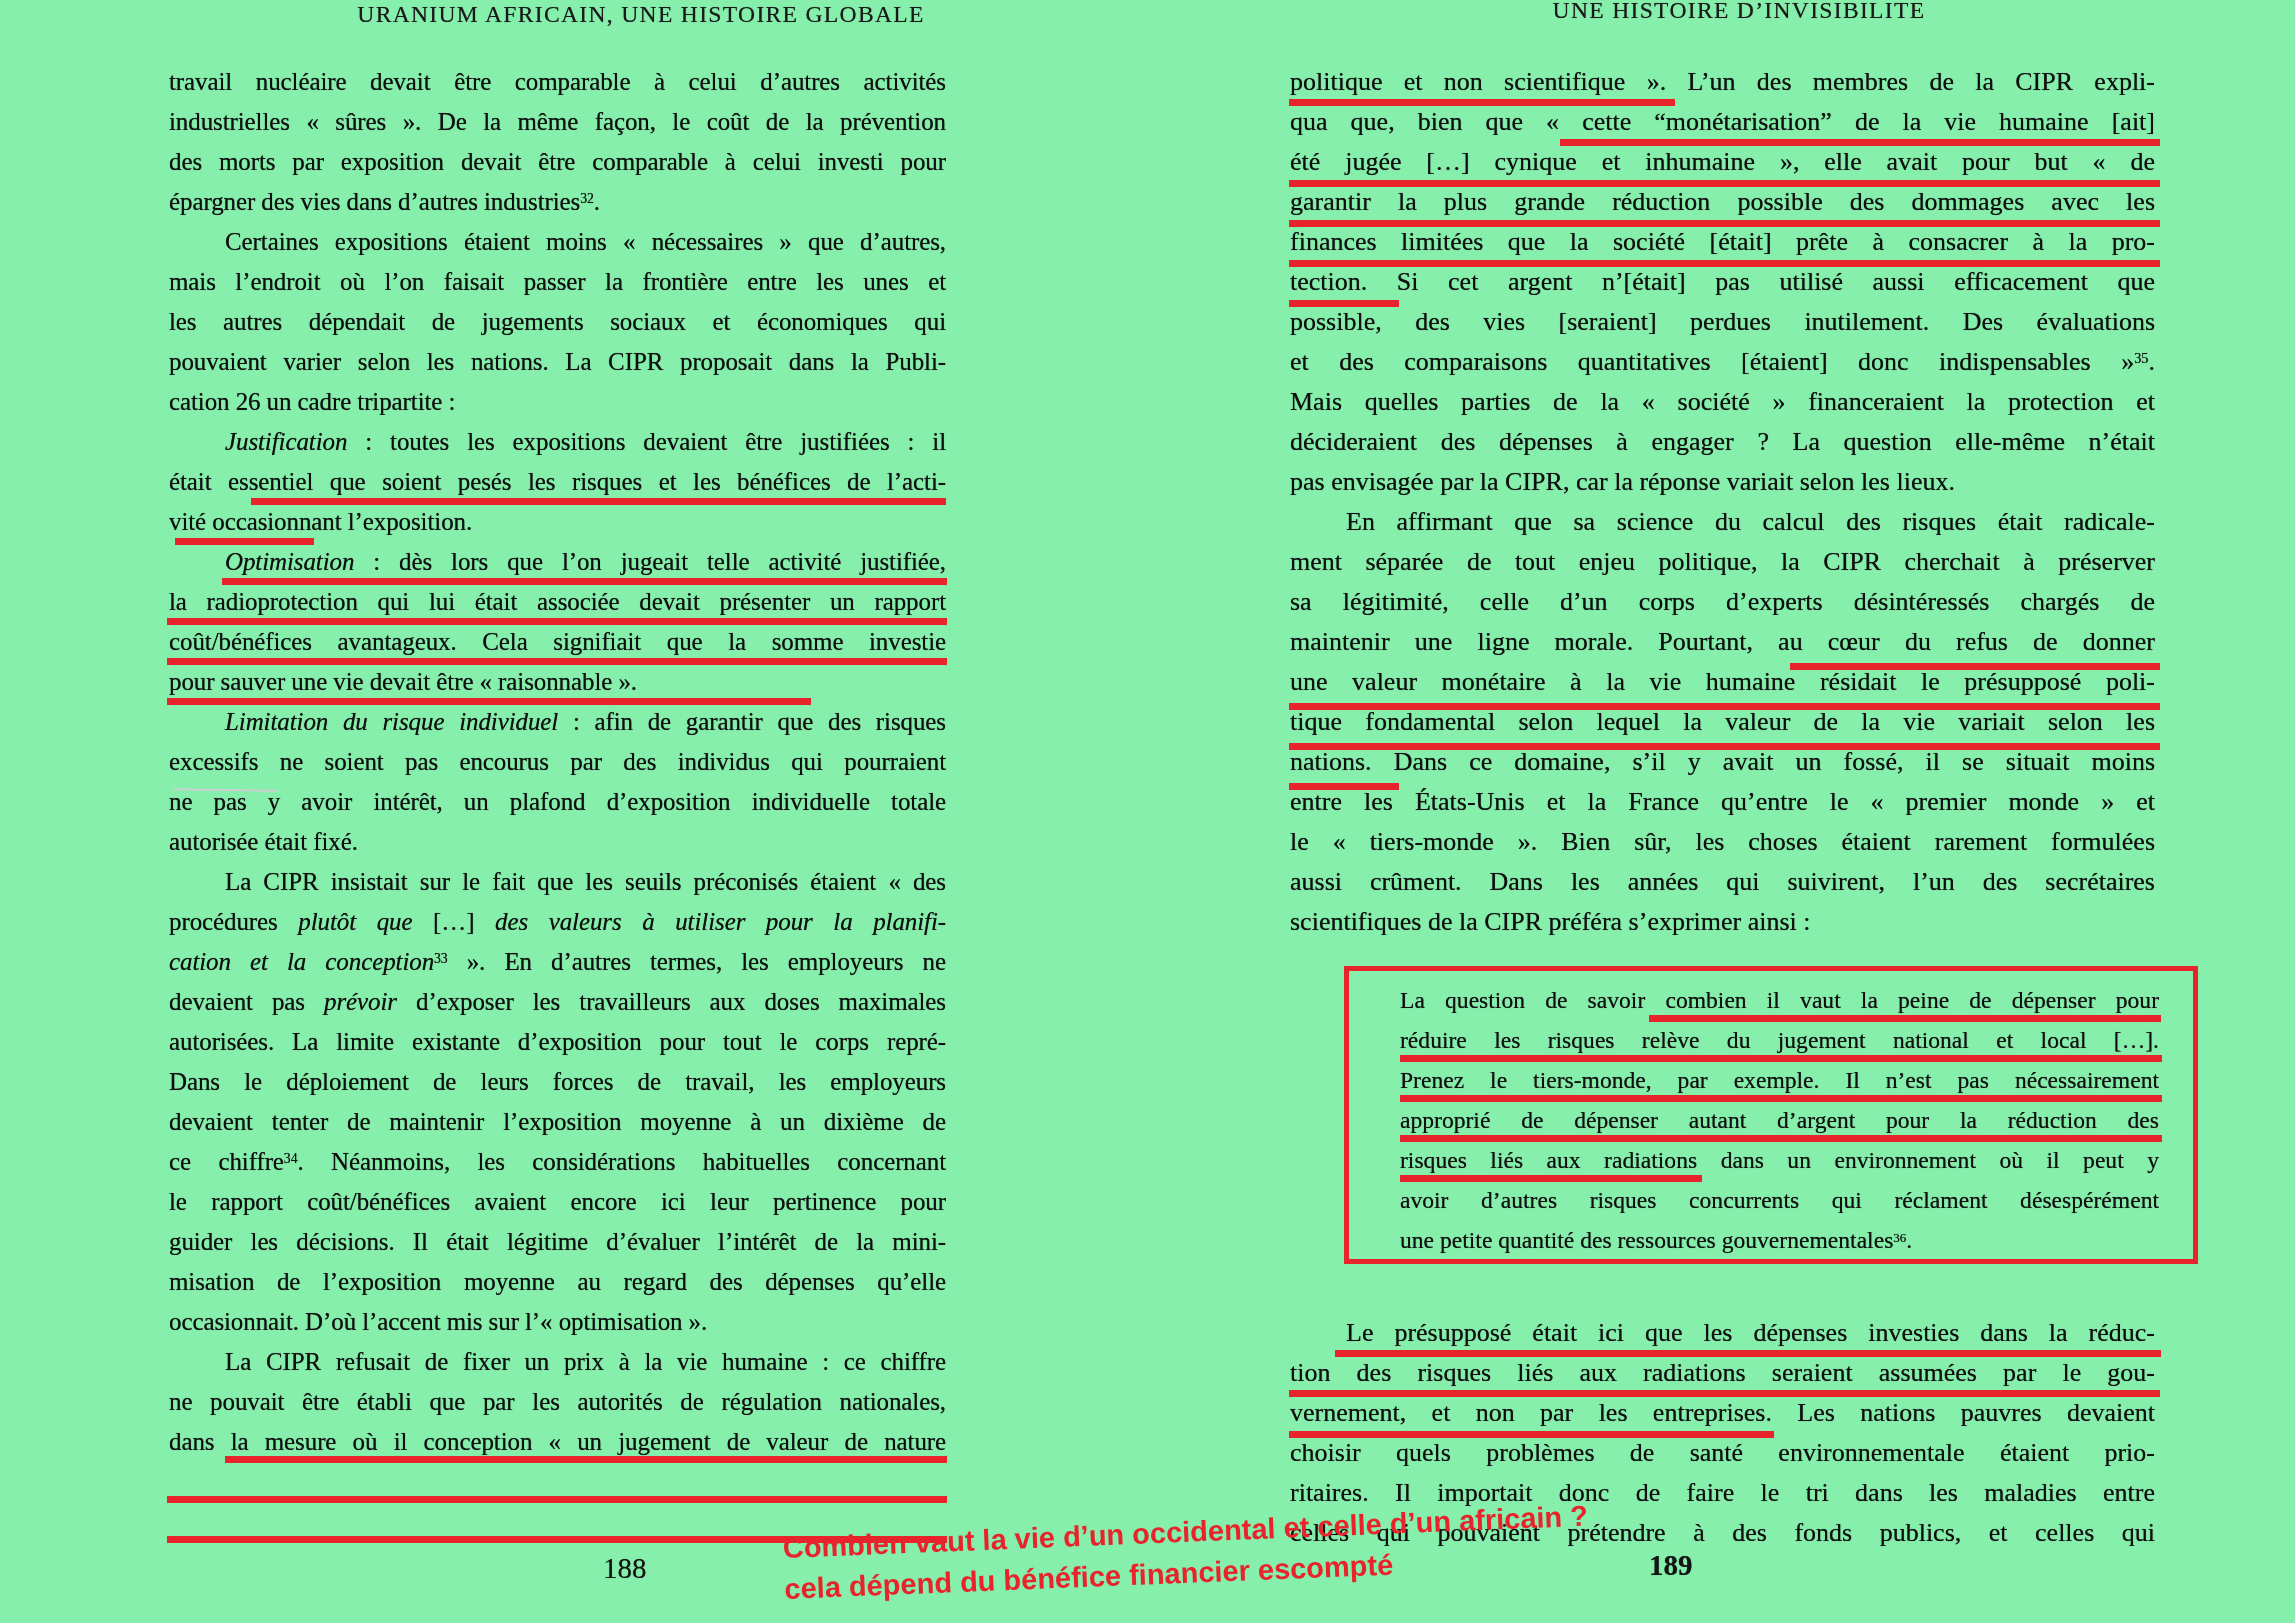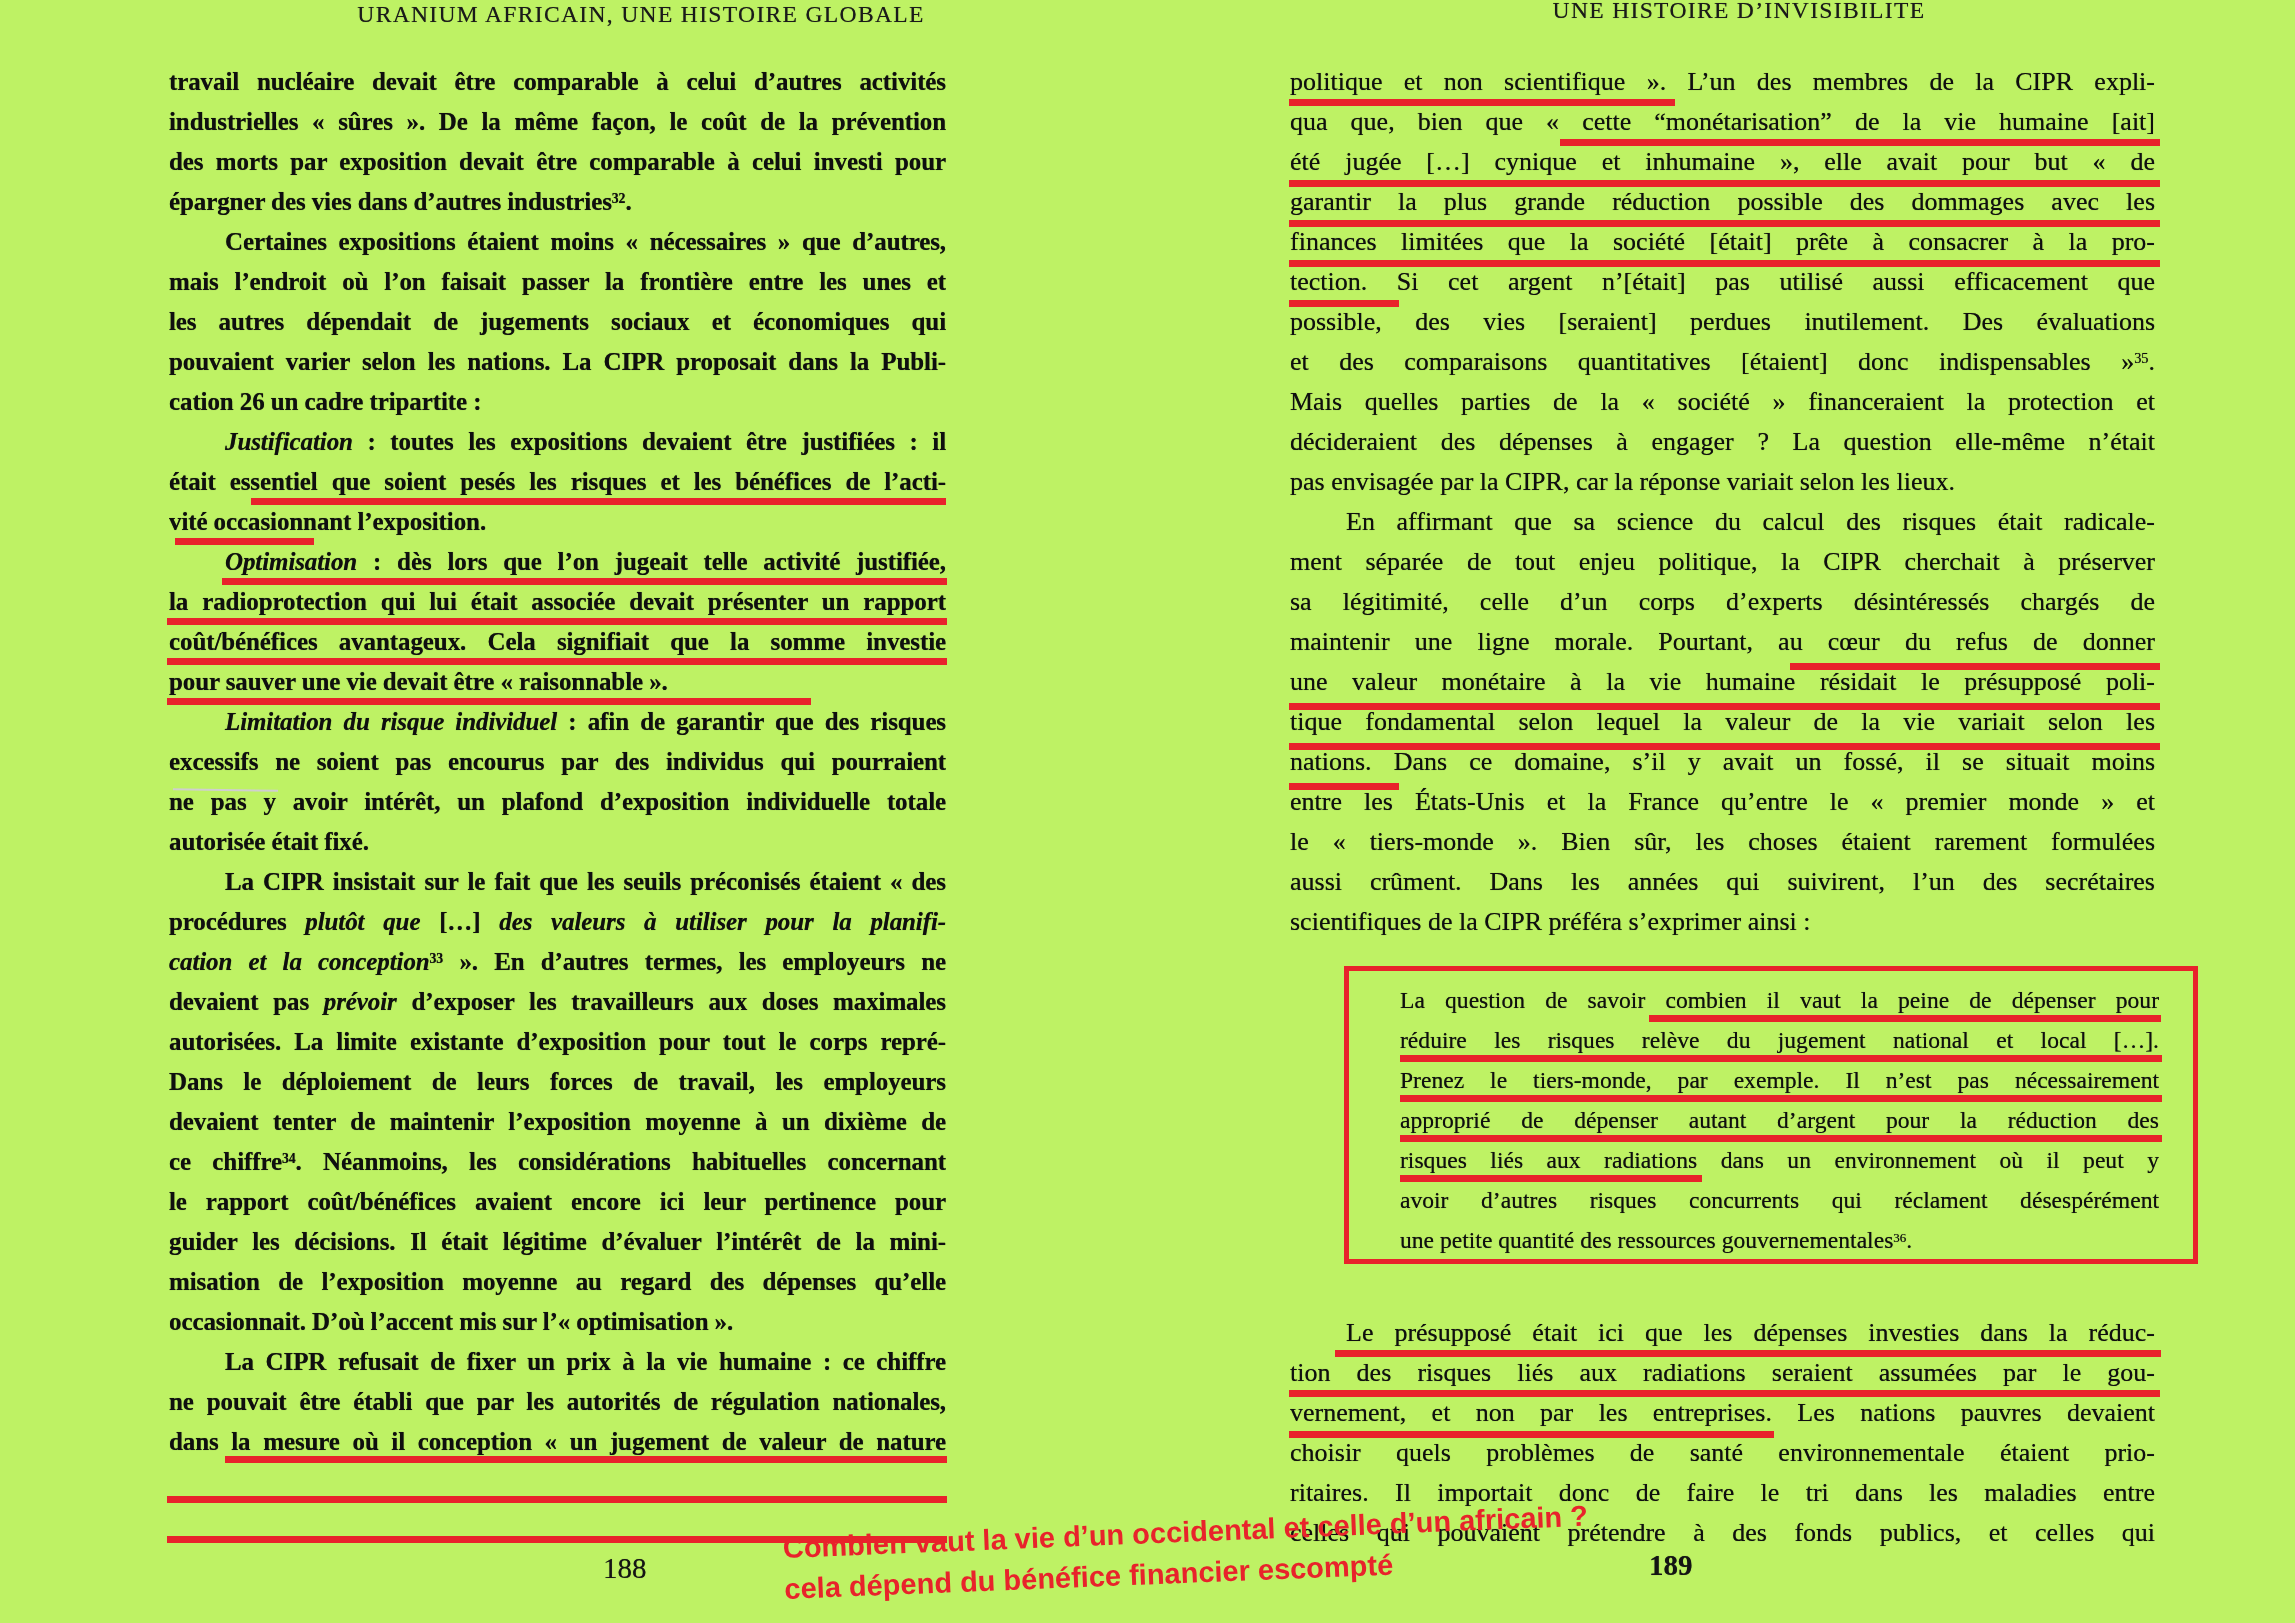--- a/index.html
+++ b/index.html
@@ -1,34 +1,34 @@
 <!DOCTYPE html>
 <html style="--red: #e8232b;font-size:10.5px"><head>
 <meta charset="utf-8">
 <style>
   html,body { margin:0; padding:0; background:#ffffff; }
   #page {
-    position:relative; width:2295px; height:1623px; background:#bef264;
+    position:relative; width:2295px; height:1623px; background:#86efac;
     overflow:hidden; font-family:"Liberation Serif", serif; color:#0f0f0f;
   }
   .running-head {
     position:absolute; top:1.3px; font-size:23.6px; letter-spacing:1.3px;
     white-space:nowrap; transform:translateX(-50%); color:#1a1a1a;
     text-shadow:0 0 0.7px rgba(0,0,0,.55);
   }
   #head-left  { left:641px; }
   #head-right { left:1739px; top:-2.6px; }
 
   .column { position:absolute; text-shadow:0 0 0.7px rgba(0,0,0,.65); }
   #col-left         { left:169px;  top:62px;   width:777px; font-size:25px; letter-spacing:-0.1px; }
   #col-right-top    { left:1290px; top:62px;   width:865px; font-size:26px; }
   #col-right-bottom { left:1290px; top:1313px; width:865px; font-size:26px; }
   #col-quote        { left:1400px; top:980px; width:759px; font-size:23.6px; }
 
-  #col-left .line         { height:40px;   line-height:40px;font-weight:bold; }
+  #col-left .line         { height:40px;   line-height:40px; }
   #col-right-top .line,
   #col-right-bottom .line { height:40px; line-height:40px; }
   #col-quote .line        { height:40px;   line-height:40px; }
 
   .line { text-align:justify; text-align-last:justify; overflow:hidden; }
   .line.last { text-align:left; text-align-last:auto; }
   .line.indent { text-indent:56px; }
   .line i { font-style:italic; }
   .line sup { font-size:55%; line-height:0; position:relative; top:-0.5em; vertical-align:baseline; }
 

